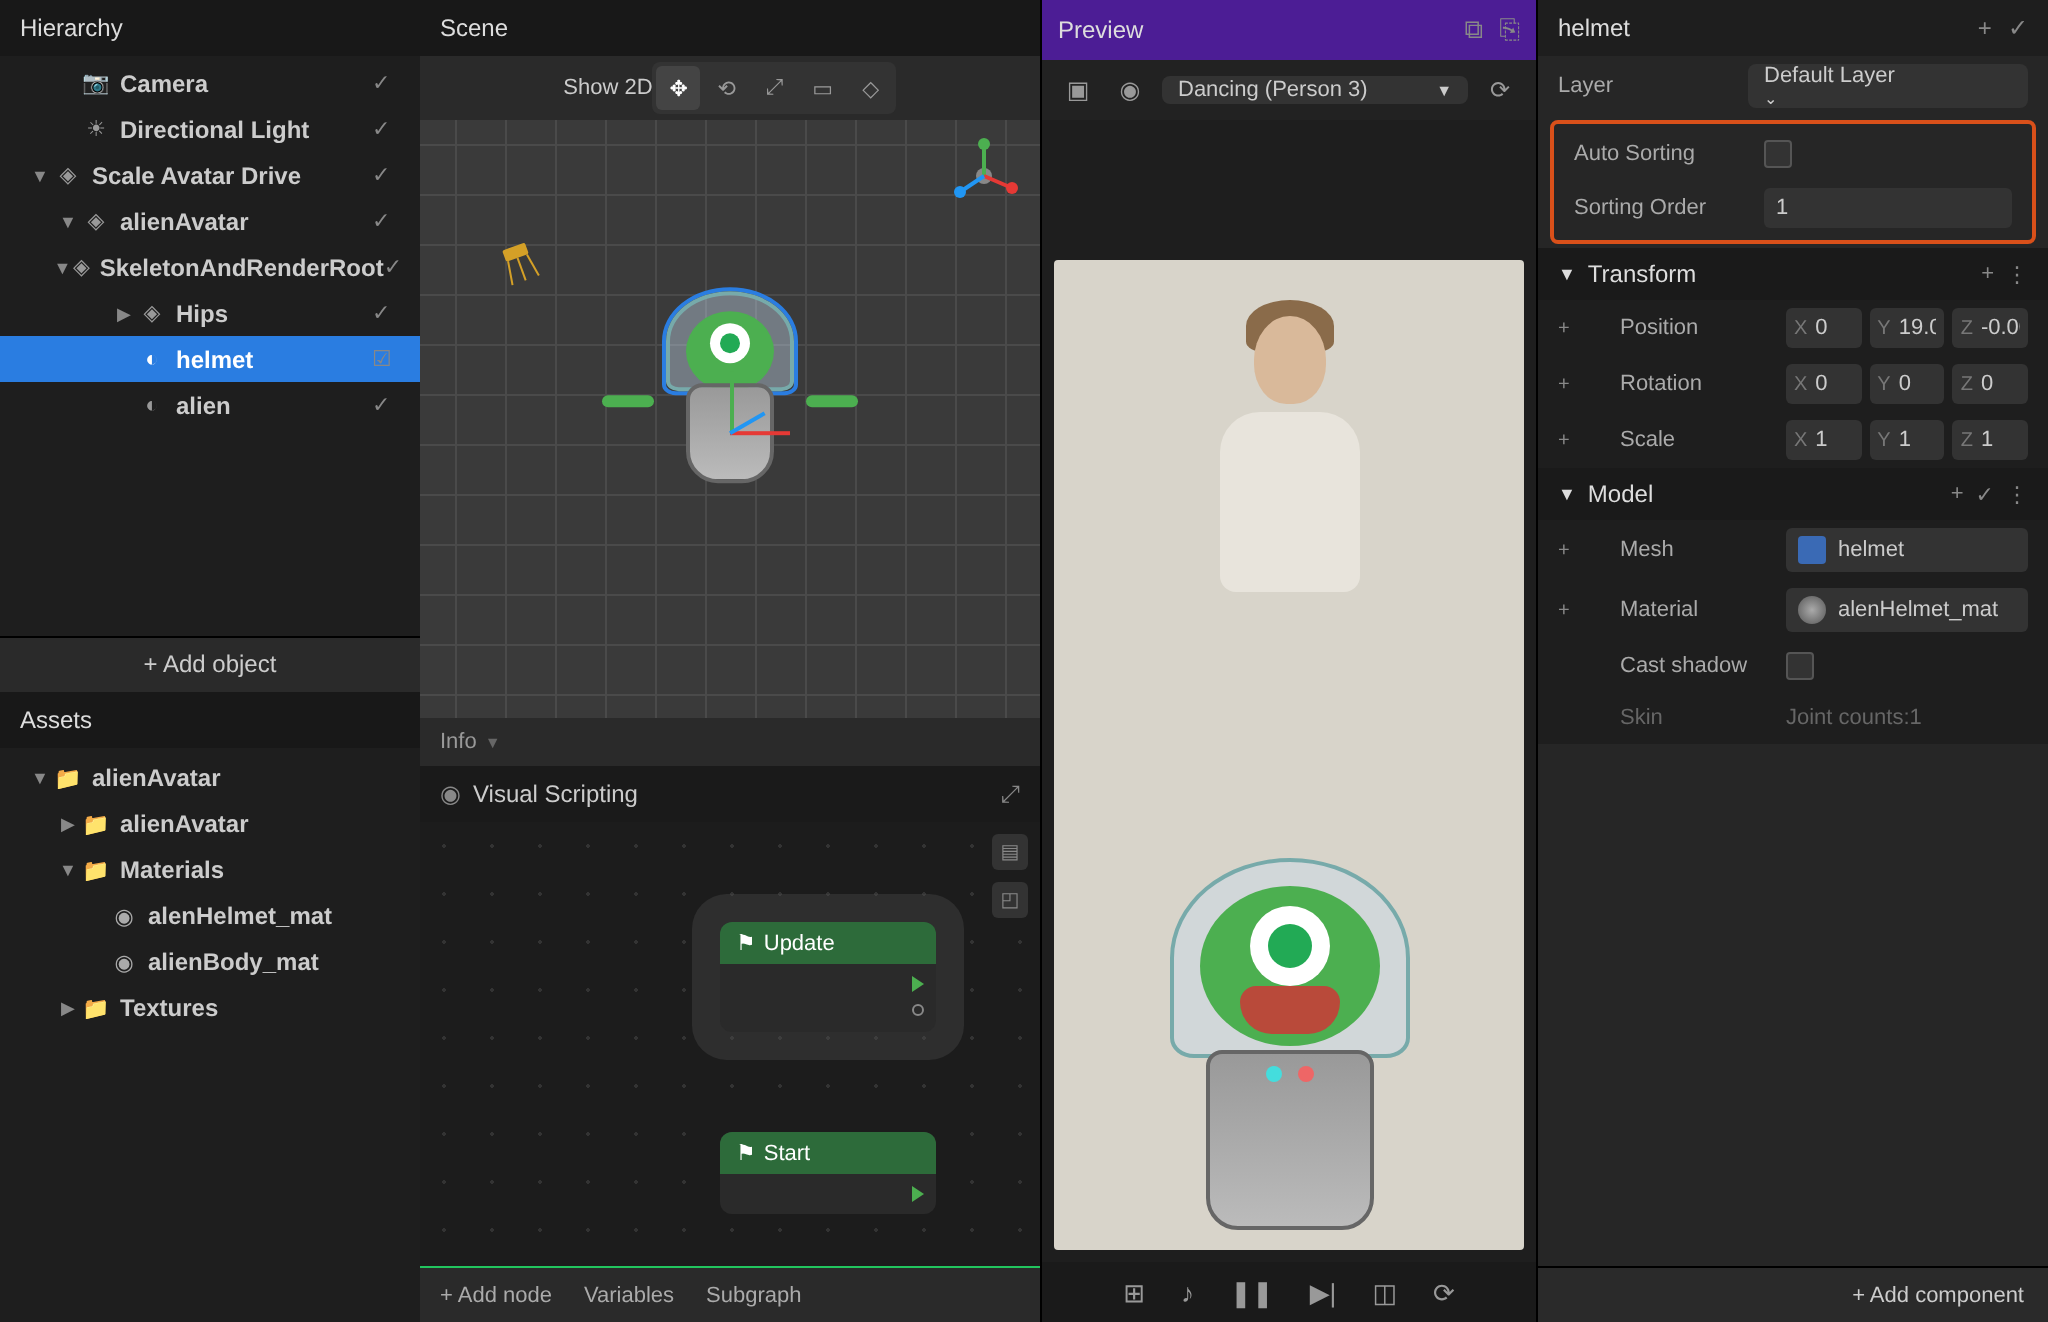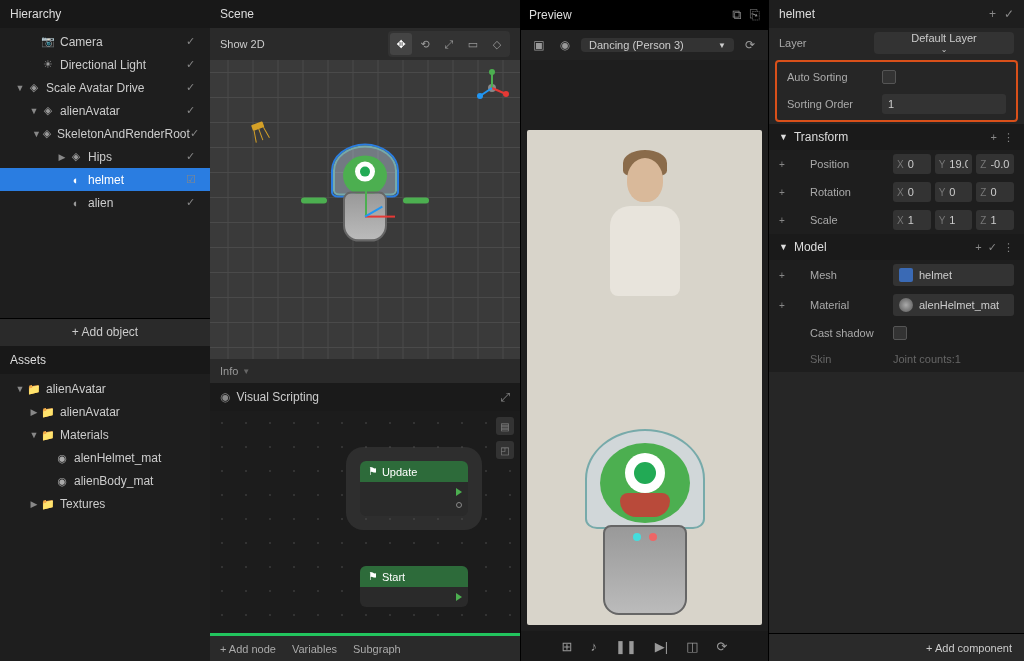--- a/index.html
+++ b/index.html
@@ -13,33 +13,33 @@
 .panel-header { padding: 6px 10px; font-size: 12px; color: #ddd; background: #181818; display: flex; align-items: center; justify-content: space-between; height: 28px; }
 .panel-header .title { font-weight: 500; }
 
 
 .hierarchy-tree { flex: 1; overflow: auto; padding-top: 2px; }
 .tree-row { display: flex; align-items: center; height: 23px; padding-right: 8px; cursor: pointer; }
 .tree-row.selected { background: #2a7de1; color: #fff; }
 .tree-indent { display: inline-block; }
 .tree-arrow { width: 12px; text-align: center; color: #888; font-size: 9px; }
 .tree-icon { width: 16px; height: 16px; margin-right: 4px; display: inline-flex; align-items: center; justify-content: center; }
-.tree-label { flex: 1; font-size: 12px; }
+.tree-label { flex: 1; font-size: 12px; font-weight: bold; }
 .tree-vis { width: 16px; color: #555; font-size: 11px; }
 .tree-vis.on { color: #888; }
 
 .footer-btn { height: 28px; background: #2a2a2a; display: flex; align-items: center; justify-content: center; font-size: 12px; color: #ccc; cursor: pointer; border-top: 1px solid #000; }
 
 
 .assets-panel { display: flex; flex-direction: column; flex: 1; }
 .assets-tree { flex: 1; overflow: auto; padding-top: 4px; }
 
 
 .scene-panel { display: flex; flex-direction: column; height: 355px; }
-.scene-toolbar { display: flex; align-items: center; justify-content: space-between; padding: 6px 10px; background: #2a2a2a; height: 32px; }
+.scene-toolbar { display: flex; align-items: center; justify-content: center; padding: 6px 10px; background: #2a2a2a; height: 32px; }
 .show-2d { font-size: 11px; color: #ccc; cursor: pointer; }
 .scene-tool-group { display: flex; gap: 2px; background: #333; border-radius: 4px; padding: 2px; }
 .scene-tool { width: 22px; height: 22px; display: flex; align-items: center; justify-content: center; color: #999; cursor: pointer; border-radius: 3px; font-size: 11px; }
 .scene-tool.active { background: #444; color: #fff; }
 .scene-viewport { flex: 1; background: #3a3a3a; position: relative; background-image:
   linear-gradient(#4a4a4a 1px, transparent 1px),
   linear-gradient(90deg, #4a4a4a 1px, transparent 1px);
   background-size: 25px 25px; background-position: center; }
 .gizmo { position: absolute; top: 8px; right: 8px; width: 40px; height: 40px; }
 .scene-info { height: 24px; background: #2a2a2a; padding: 4px 10px; font-size: 11px; color: #999; display: flex; align-items: center; }
@@ -47,45 +47,45 @@
 
 .vs-panel { flex: 1; display: flex; flex-direction: column; background: #1e1e1e; }
 .vs-header { display: flex; align-items: center; padding: 6px 10px; height: 28px; background: #1a1a1a; justify-content: space-between; }
 .vs-canvas { flex: 1; position: relative; background: #1c1c1c; background-image: radial-gradient(#333 1px, transparent 1px); background-size: 24px 24px; }
 .vs-node { position: absolute; width: 108px; background: #2a2a2a; border-radius: 6px; overflow: hidden; }
 .vs-node-header { background: #2d6b3a; color: #fff; padding: 4px 8px; font-size: 11px; display: flex; align-items: center; gap: 4px; }
 .vs-node-body { height: 20px; display: flex; align-items: center; justify-content: flex-end; padding-right: 6px; }
 .vs-port { width: 0; height: 0; border-left: 6px solid #4caf50; border-top: 4px solid transparent; border-bottom: 4px solid transparent; }
 .vs-side-icons { position: absolute; top: 6px; right: 6px; display: flex; flex-direction: column; gap: 6px; }
 .vs-side-icon { width: 18px; height: 18px; background: #333; border-radius: 3px; display: flex; align-items: center; justify-content: center; color: #888; font-size: 10px; cursor: pointer; }
-.vs-footer { height: 28px; background: #2a2a2a; display: flex; align-items: center; padding: 0 10px; gap: 16px; font-size: 11px; color: #aaa; border-top: 3px solid #22c55e; }
+.vs-footer { height: 28px; background: #2a2a2a; display: flex; align-items: center; padding: 0 10px; gap: 16px; font-size: 11px; color: #aaa; border-top: 1px solid #22c55e; }
 .vs-footer span { cursor: pointer; }
 
 
-.preview-header { height: 30px; display: flex; align-items: center; justify-content: space-between; padding: 15px 8px; background: #000000; }
+.preview-header { height: 30px; display: flex; align-items: center; justify-content: space-between; padding: 15px 8px; background: #4c1d95; }
 .preview-header .pw-title { font-size: 12px; color: #ddd; }
 .preview-header-icons { display: flex; gap: 8px; color: #888; }
 .preview-header-icons span { cursor: pointer; font-size: 13px; }
 .preview-toolbar { height: 30px; display: flex; align-items: center; gap: 6px; padding: 0 8px; background: #222; }
 .preview-dropdown { flex: 1; background: #333; border-radius: 4px; height: 14px; display: flex; align-items: center; padding: 0 8px; font-size: 11px; color: #ccc; cursor: pointer; justify-content: space-between; }
 .preview-tool-icon { width: 20px; height: 20px; display: flex; align-items: center; justify-content: center; color: #999; cursor: pointer; font-size: 12px; }
 .preview-viewport { flex: 1; background: #d8d4ca; margin: 70px 6px 6px 6px; border-radius: 2px; position: relative; overflow: hidden; }
 .preview-footer { height: 30px; display: flex; align-items: center; justify-content: center; gap: 18px; background: #1a1a1a; }
 .preview-footer span { color: #999; cursor: pointer; font-size: 13px; }
 
 
 .insp-header { height: 28px; display: flex; align-items: center; padding: 0 10px; background: #1e1e1e; justify-content: space-between; }
 .insp-header input { background: transparent; border: none; color: #ddd; font-size: 12px; outline: none; width: 120px; }
 .insp-header-icons { display: flex; gap: 8px; color: #888; }
 .insp-header-icons span { cursor: pointer; }
 .insp-body { flex: 1; overflow: auto; }
 .insp-row { display: flex; align-items: center; padding: 4px 10px; min-height: 26px; gap: 15px; }
 .insp-label { width: 80px; font-size: 11px; color: #aaa; }
 .insp-value { flex: 1; }
-.insp-select { background: #333; border-radius: 4px; height: 22px; padding: 0 8px; display: flex; align-items: center; justify-content: space-between; font-size: 11px; color: #ccc; cursor: pointer; flex-direction: column; }
+.insp-select { background: #333; border-radius: 4px; height: 22px; padding: 0 8px; display: flex; align-items: flex-start; justify-content: space-between; font-size: 11px; color: #ccc; cursor: pointer; flex-direction: column; }
 .insp-input { background: #333; border: none; border-radius: 3px; height: 20px; padding: 0 6px; color: #ccc; font-size: 11px; width: 100%; outline: none; }
 .insp-checkbox { width: 14px; height: 14px; background: #333; border: 1px solid #555; border-radius: 2px; cursor: pointer; }
 .highlight-box { border: 2px solid #d9501a; border-radius: 4px; margin: 2px 6px; padding: 2px 0; }
 .insp-section { background: #1e1e1e; }
 .insp-section-header { height: 26px; display: flex; align-items: center; padding: 0 10px; background: #1a1a1a; cursor: pointer; justify-content: space-between; }
 .insp-section-header .sec-title { display: flex; align-items: center; gap: 6px; font-size: 12px; color: #ddd; }
 .insp-section-header .sec-icons { display: flex; gap: 6px; color: #888; font-size: 11px; }
 .vec3 { display: flex; gap: 4px; }
 .vec3-field { flex: 1; display: flex; align-items: center; background: #333; border-radius: 3px; height: 20px; padding: 0 4px; }
 .vec3-label { color: #777; font-size: 10px; margin-right: 4px; }

